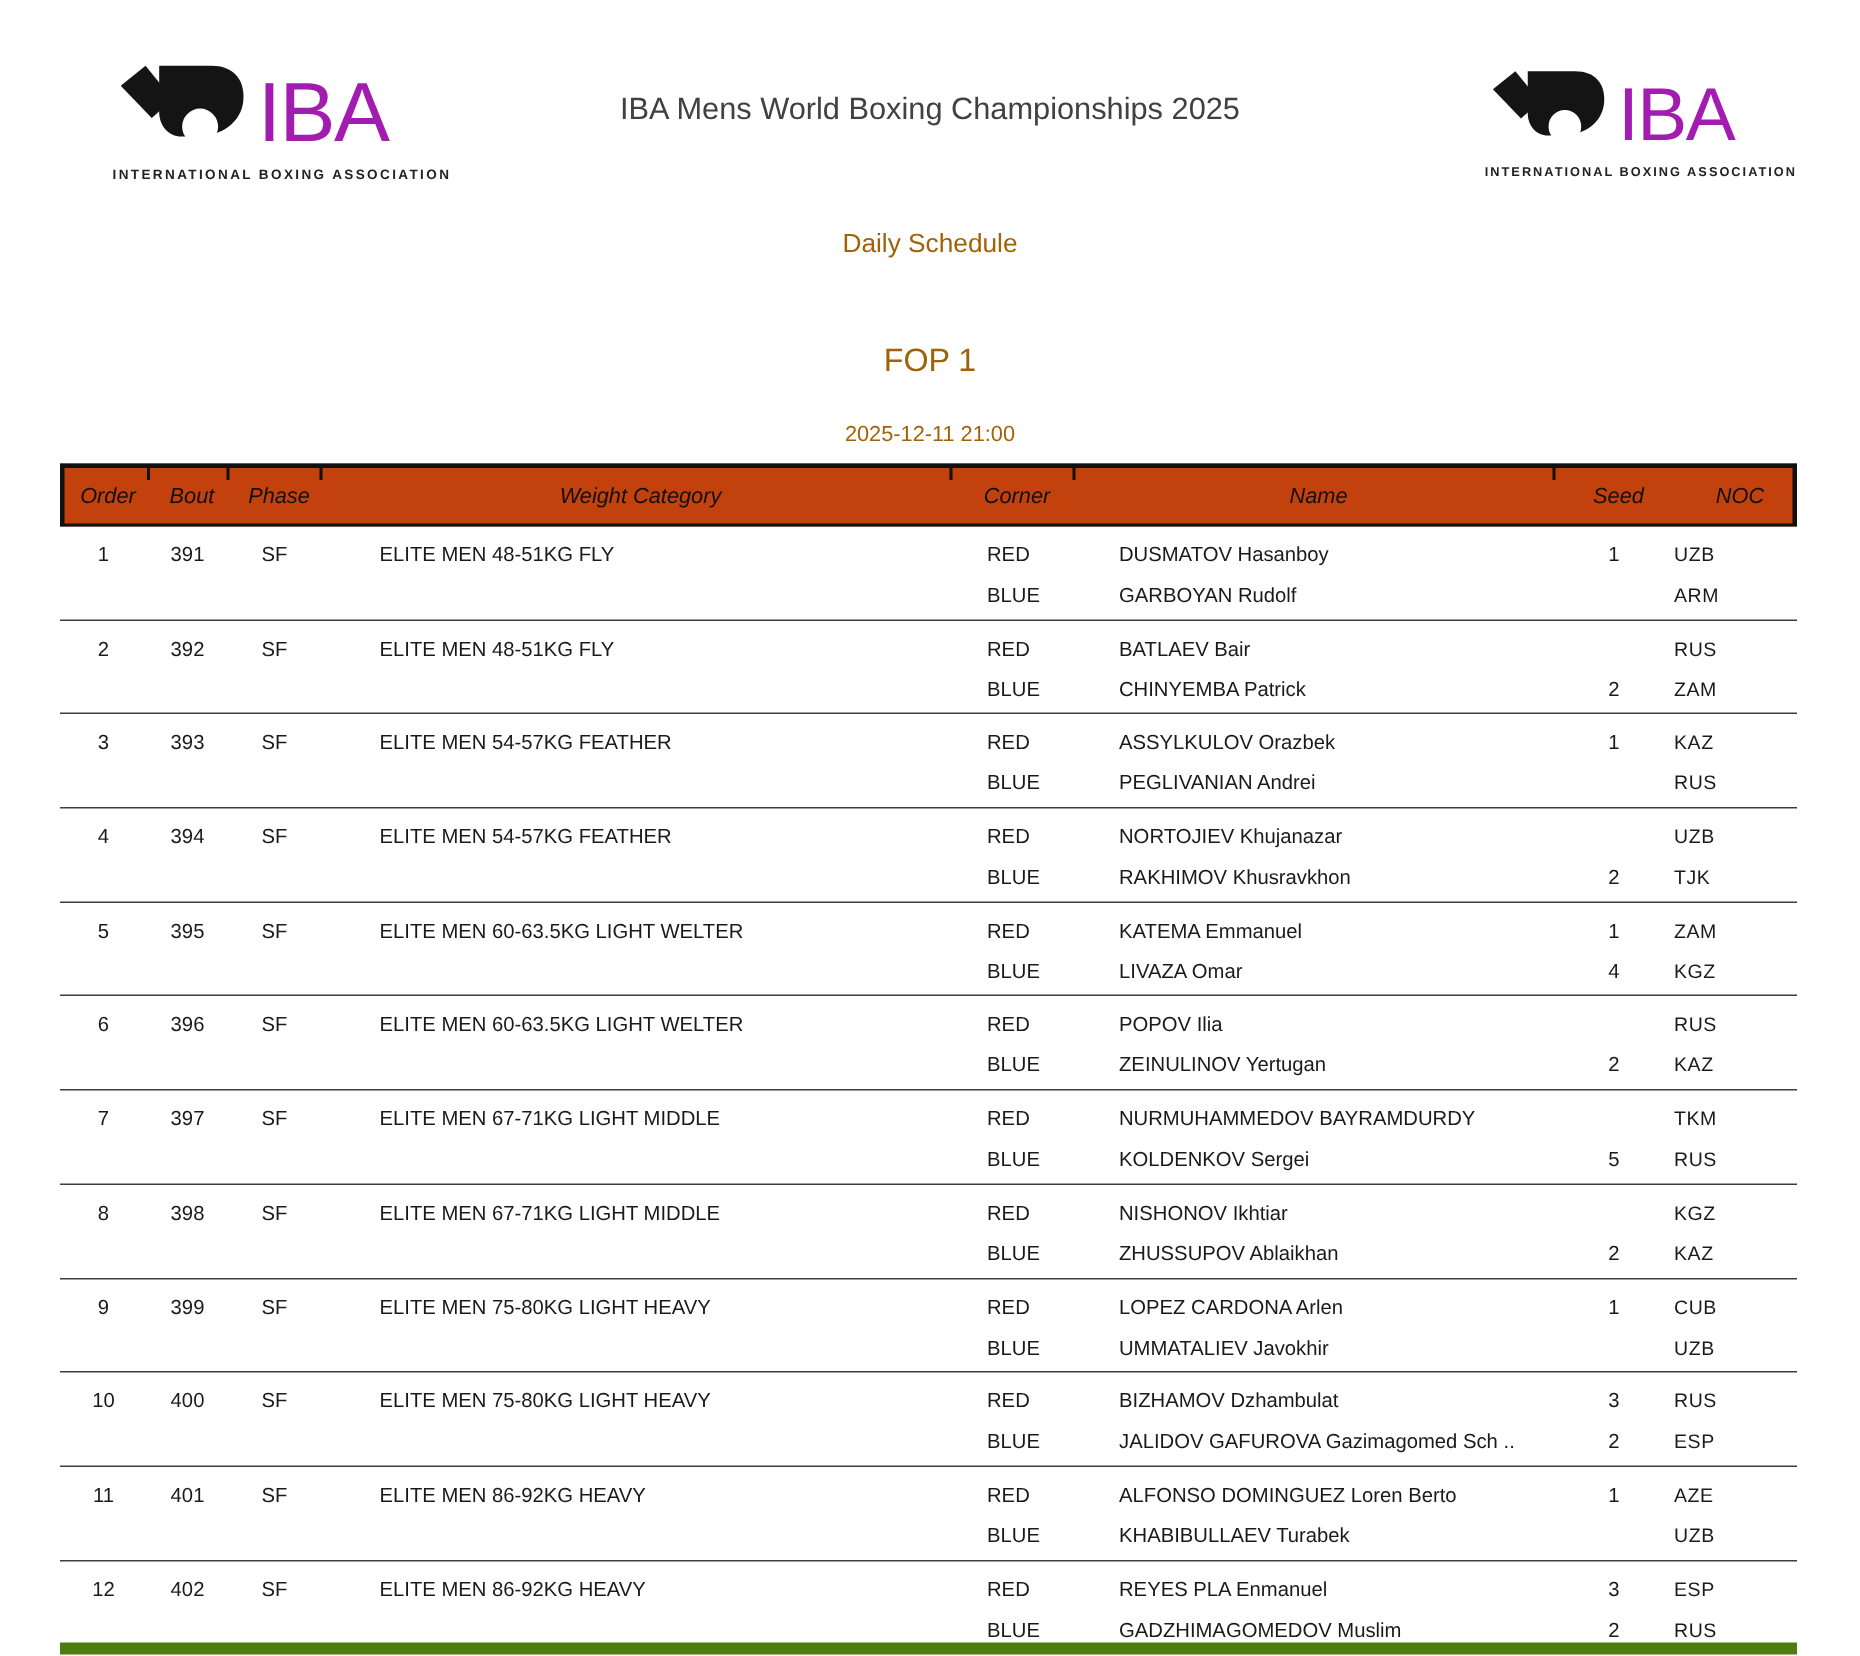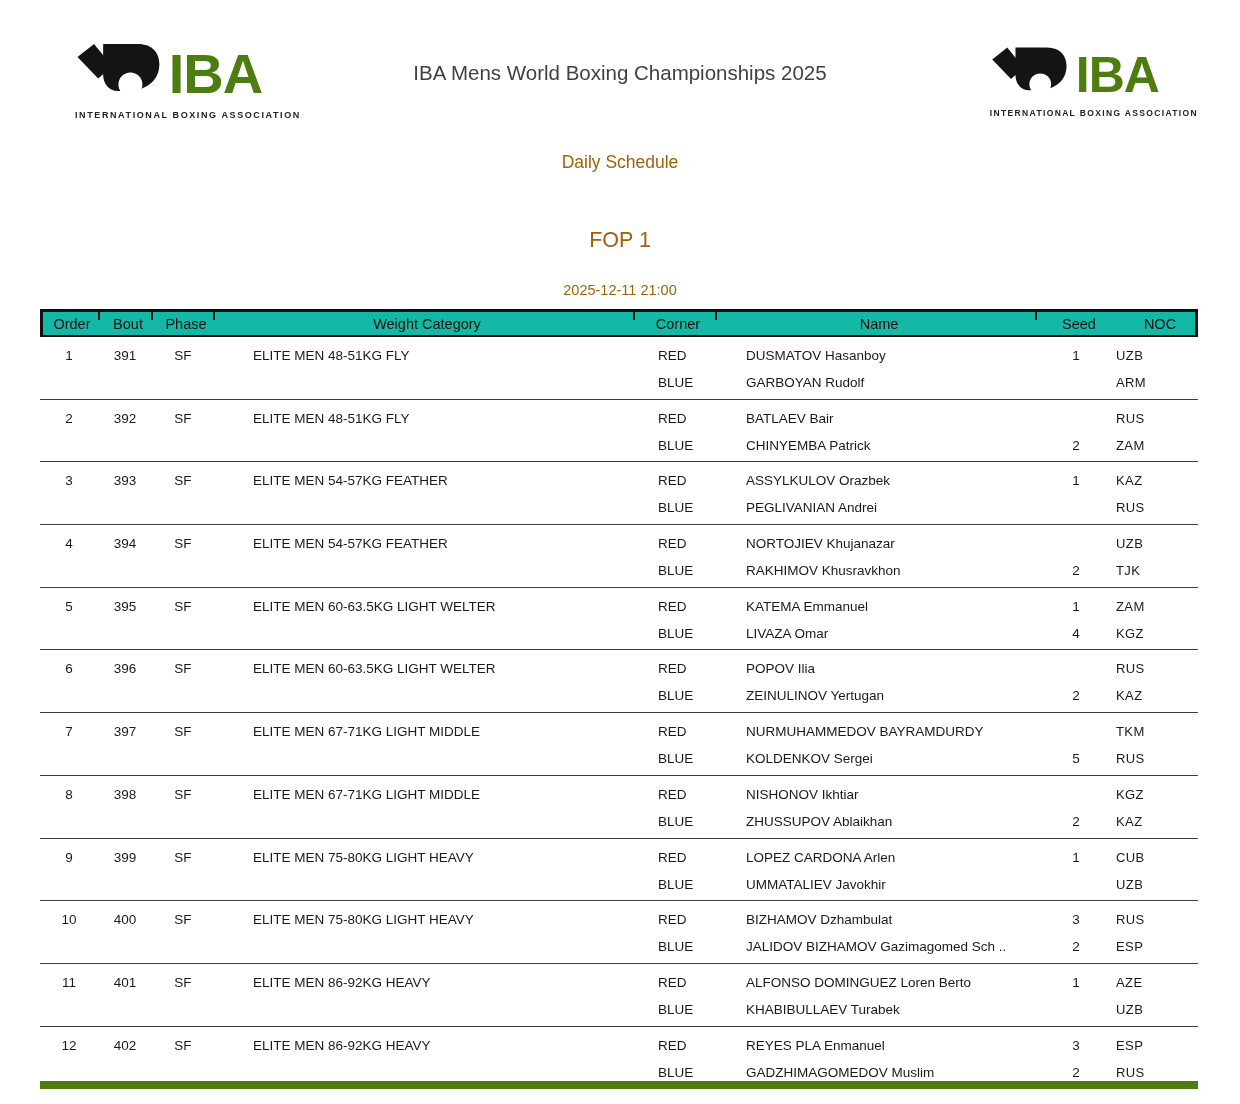--- a/index.html
+++ b/index.html
@@ -8,42 +8,42 @@
     font-family:"Liberation Sans",sans-serif;color:#1a1a1a;overflow:hidden;
   }
   .page{position:absolute;inset:0;background:#fff;}
 
   
   .logo{position:absolute;display:flex;flex-direction:column;align-items:center;}
   .logo-left{left:36px;top:42px;}
   .logo-right{right:42px;top:46px;}
   .logo-top{display:flex;align-items:center;gap:8px;}
   .glove-icon{display:block;}
-  .iba-word{font-weight:700;font-size:56px;line-height:54px;letter-spacing:-1px;color:#4d7c0f;}
+  .iba-word{font-weight:400;font-size:56px;line-height:54px;letter-spacing:-1px;color:#a21caf;}
   .logo-sub{margin-top:4px;font-size:9px;font-weight:700;letter-spacing:1.6px;color:#222;white-space:nowrap;padding-left:39px;}
   .logo-right .iba-word{font-size:50px;line-height:48px;}
   .logo-right .logo-sub{font-size:8.5px;letter-spacing:1.35px;}
 
   
   .page-title{position:absolute;top:61px;left:0;width:100%;text-align:center;
     font-size:20.5px;color:#414141;}
   .sub-label{position:absolute;left:0;width:100%;text-align:center;color:#a16207;}
   .daily{top:152px;font-size:17.5px;}
   .session{top:188px;font-size:28px;}
   .fop{top:228px;font-size:21.5px;}
   .datetime{top:282px;font-size:14.5px;text-align:center;}
 
   
   .sched-table{position:absolute;left:40px;top:309px;width:1158px;}
   .thead{
     position:relative;display:grid;
     grid-template-columns:58px 54px 62px 420px 82px 320px 80px 82px;
-    height:28px;align-items:center;box-sizing:border-box;
+    height:42px;align-items:center;box-sizing:border-box;
     border:3px solid #111;border-bottom-width:2px;
-    font-size:14.5px;color:#111;background:#14b8a6;
+    font-size:14.5px;color:#111;background:#c2410c;font-style:italic;
   }
   .th{text-align:center;}
   .tick{position:absolute;top:0;width:2px;height:8px;background:#111;}
 
   .bout{
     display:grid;
     grid-template-columns:58px 54px 62px 420px 82px 320px 80px 82px;
     grid-template-rows:27px 27px;
     padding-top:5px;height:62.7px;box-sizing:border-box;
     border-bottom:1px solid #3d3d3d;
@@ -259,21 +259,21 @@
   <div class="bout">
     <div class="order">10</div>
     <div class="boutno">400</div>
     <div class="phase">SF</div>
     <div class="weight">ELITE MEN 75-80KG LIGHT HEAVY</div>
     <div class="corner-red">RED</div>
     <div class="name-red">BIZHAMOV Dzhambulat</div>
     <div class="seed-red">3</div>
     <div class="noc noc-red">RUS</div>
     <div class="corner-blue">BLUE</div>
-    <div class="name-blue">JALIDOV BIZHAMOV Gazimagomed Sch ..</div>
+    <div class="name-blue">JALIDOV GAFUROVA Gazimagomed Sch ..</div>
     <div class="seed-blue">2</div>
     <div class="noc noc-blue">ESP</div>
   </div>
 
   <div class="bout">
     <div class="order">11</div>
     <div class="boutno">401</div>
     <div class="phase">SF</div>
     <div class="weight">ELITE MEN 86-92KG HEAVY</div>
     <div class="corner-red">RED</div>

